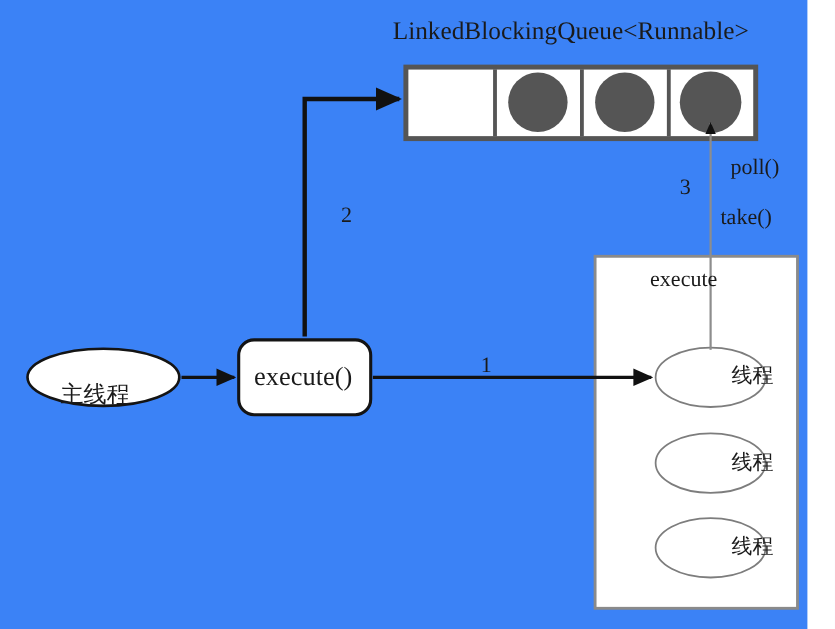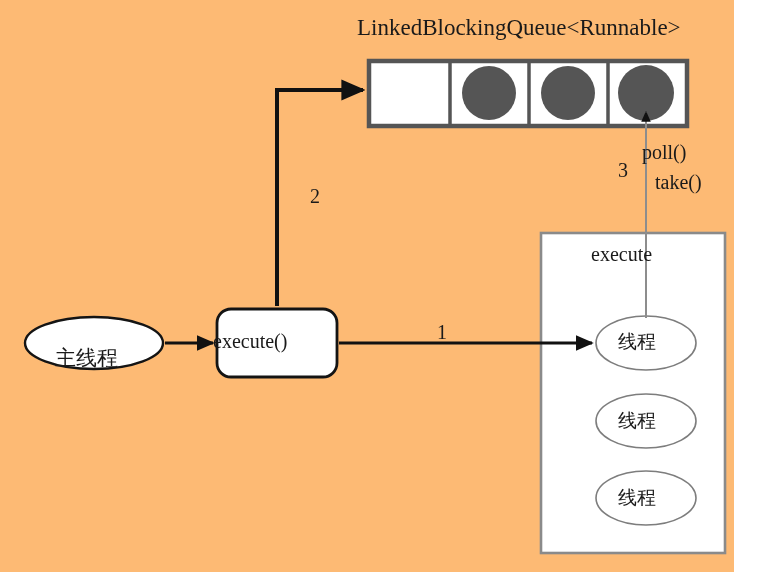--- a/index.html
+++ b/index.html
@@ -5,21 +5,21 @@
 <style>
   html, body {
     margin: 0;
     padding: 0;
     background: #ffffff;
   }
   #stage {
     position: relative;
     width: 734px;
     height: 572px;
-    background: #fdba74;
+    background: #3b82f6;
     overflow: hidden;
     font-family: "Liberation Serif", "DejaVu Serif", serif;
     color: #1a1a1a;
   }
   #svg-layer {
     position: absolute;
     left: 0;
     top: 0;
     width: 759px;
     height: 572px;
@@ -34,51 +34,52 @@
     top: 16px;
     font-size: 23px;
     letter-spacing: 0px;
   }
   .corepool-title {
     left: 591px;
     top: 244px;
     font-size: 20px;
   }
   .execute-label {
-    left: 213px;
+    left: 231px;
     top: 331px;
-    font-size: 20px;
+    font-size: 24px;
   }
   .main-thread-label {
     left: 55px;
     top: 348px;
     font-size: 21px;
     font-family: "DejaVu Serif", "Liberation Serif", serif;
   }
   .thread-label {
     font-size: 19px;
     font-family: "DejaVu Serif", "Liberation Serif", serif;
+    margin-left: 47px;
   }
   .thread-1 { left: 618px; top: 332px; }
   .thread-2 { left: 618px; top: 411px; }
   .thread-3 { left: 618px; top: 488px; }
   .num-label {
     font-size: 20px;
   }
   .num-2 { left: 310px; top: 186px; }
   .num-1 { left: 437px; top: 322px; }
   .num-3 { left: 618px; top: 160px; }
   .poll-label {
-    left: 642px;
+    left: 664px;
     top: 142px;
     font-size: 20px;
   }
   .take-label {
     left: 655px;
-    top: 172px;
+    top: 188px;
     font-size: 20px;
   }
 </style>
 </head>
 <body>
 
 <div id="stage">
 
   <svg id="svg-layer" viewBox="0 0 759 572" xmlns="http://www.w3.org/2000/svg">
     <defs>

